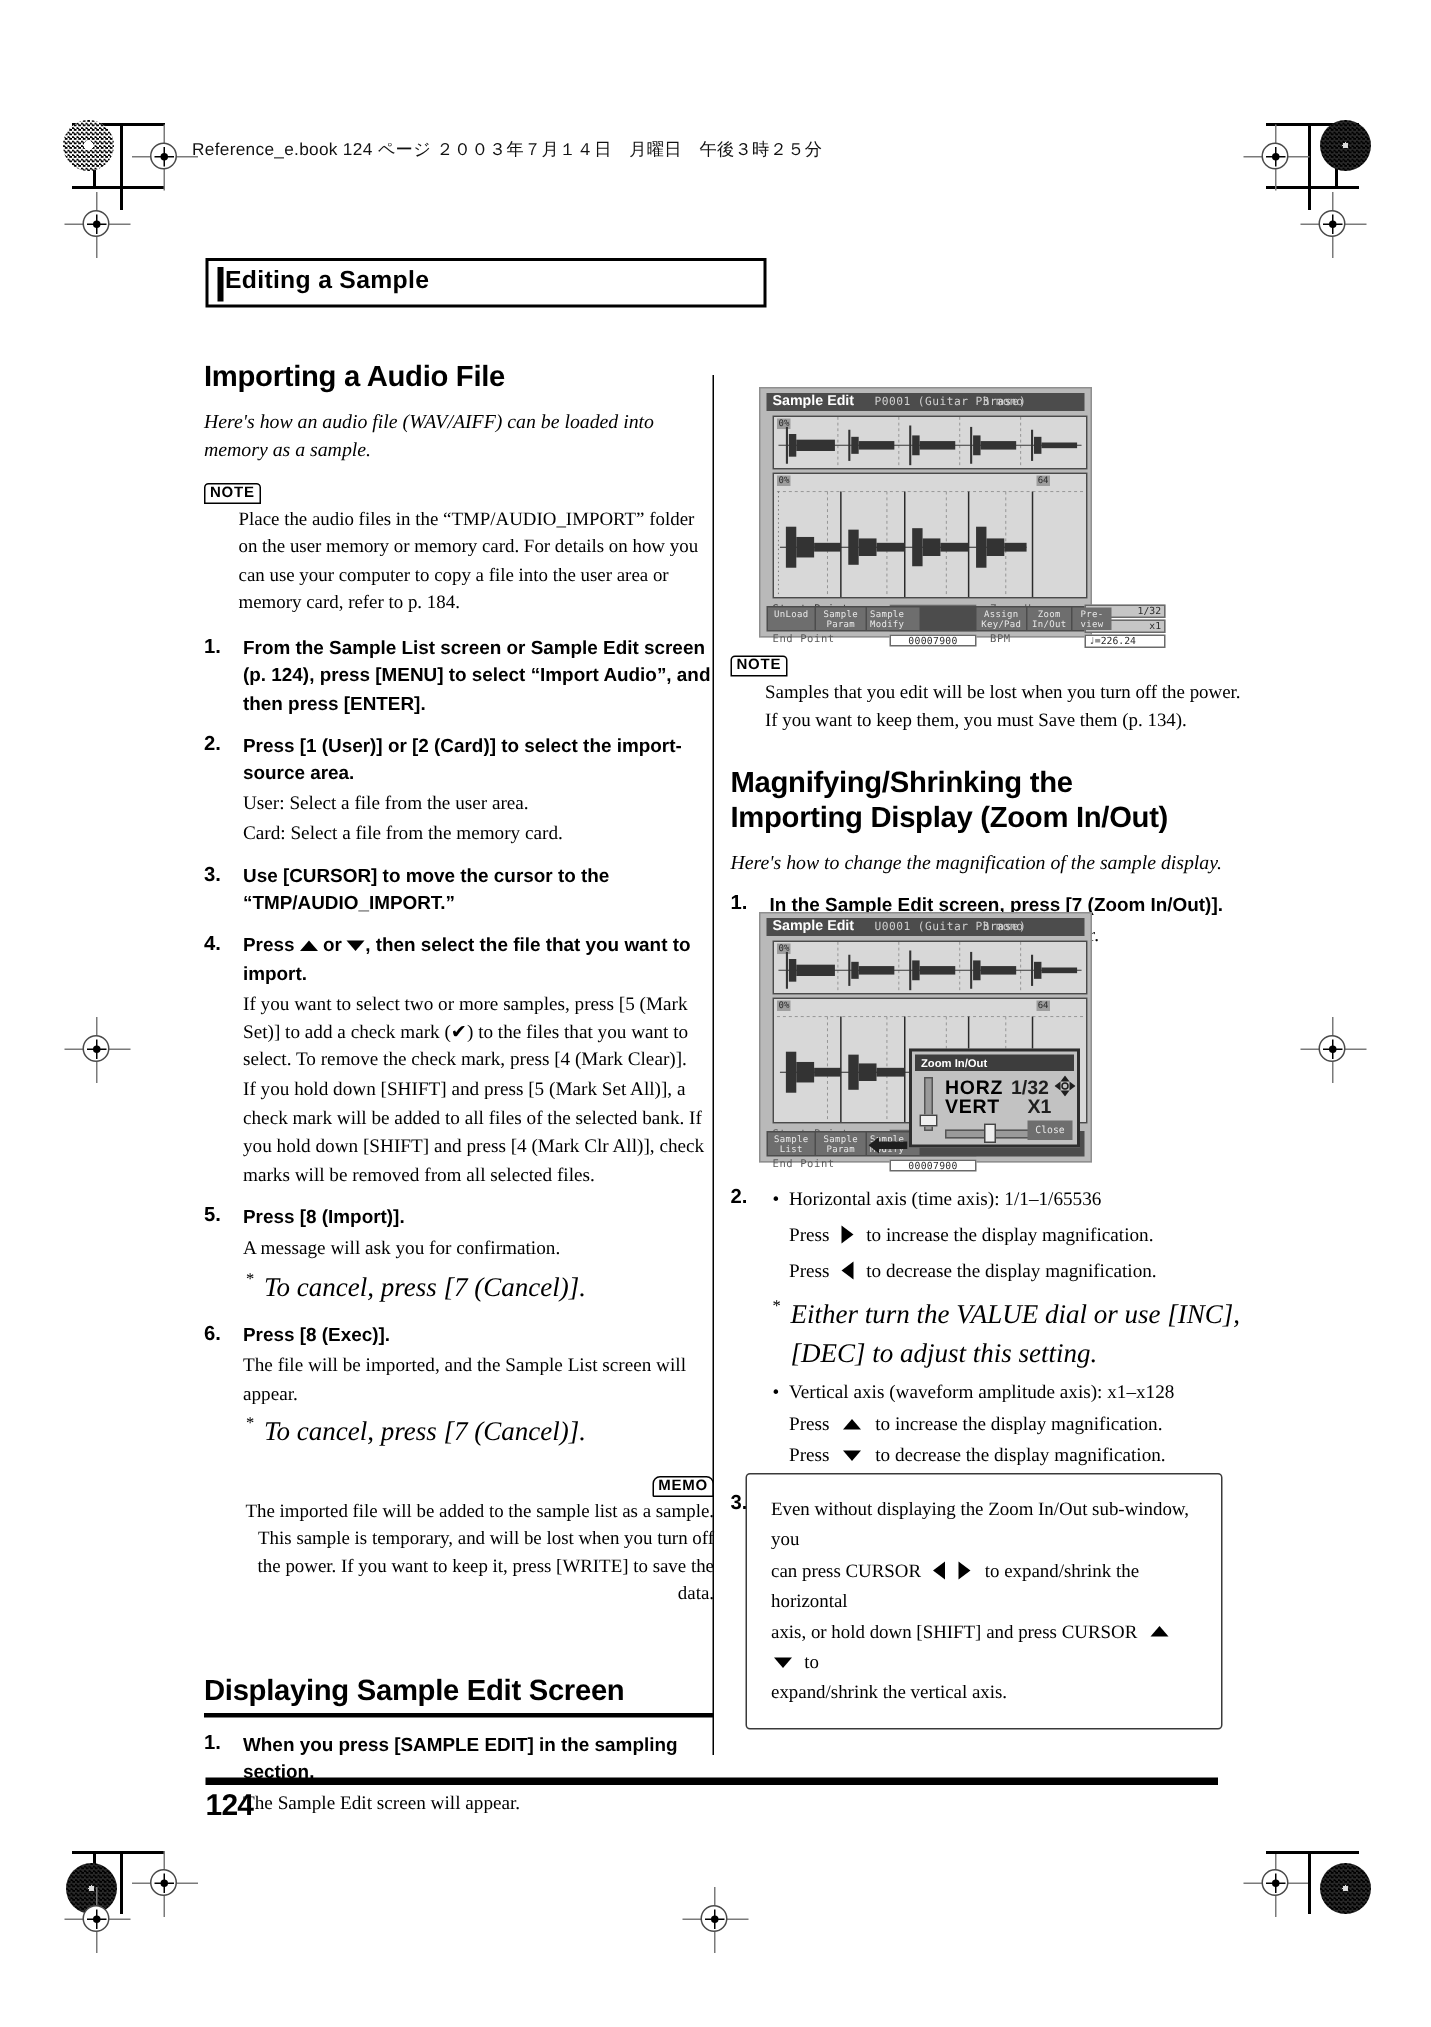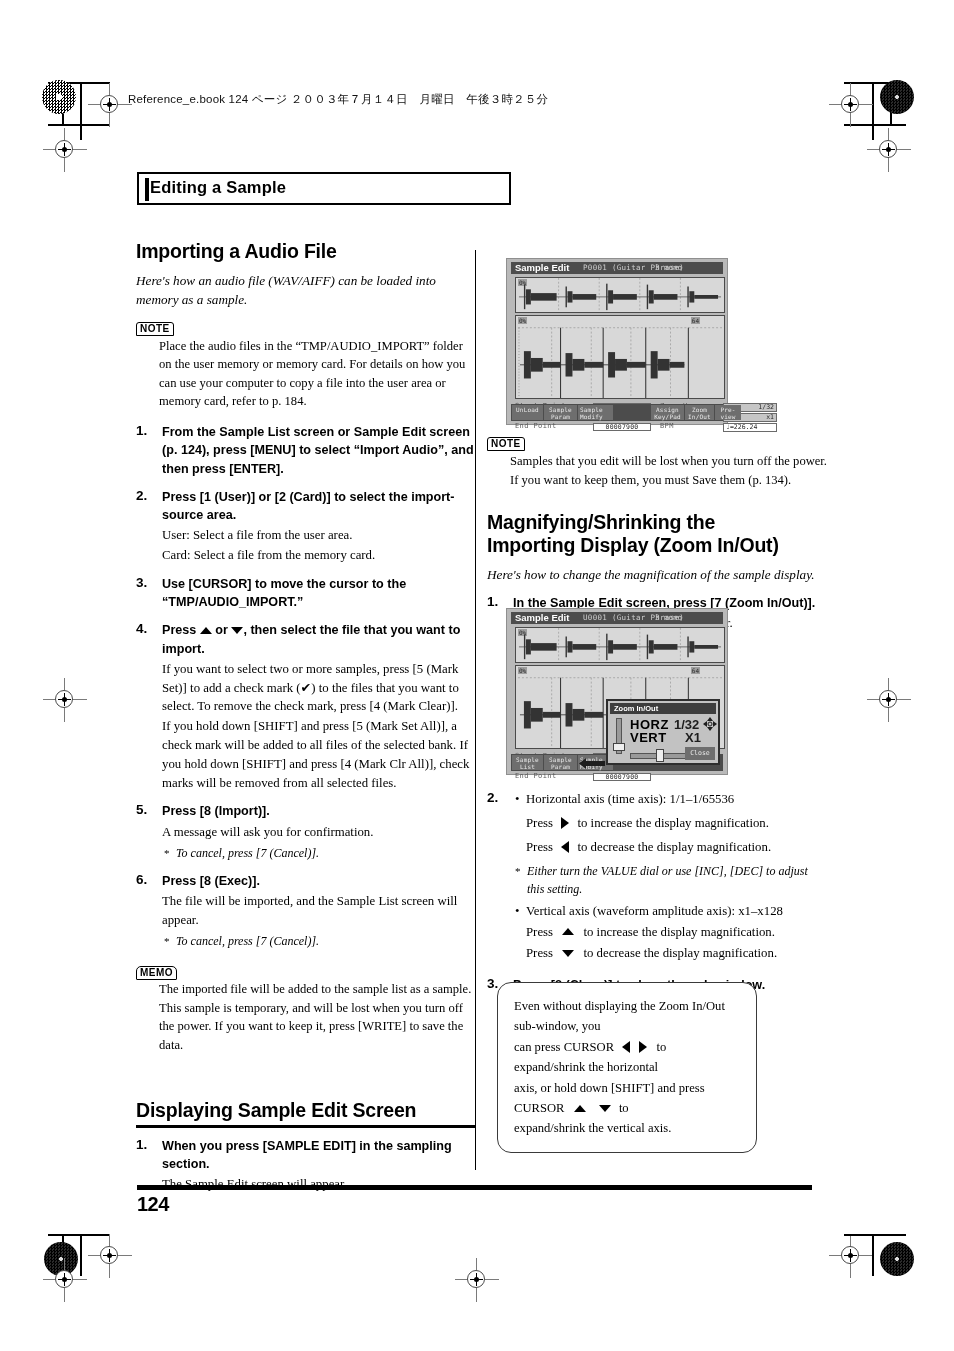--- a/index.html
+++ b/index.html
@@ -61,36 +61,36 @@
   .noteblock .txt{margin-left:23px;font-size:12.6px;line-height:1.48;}
 
   ol.steps{list-style:none;margin:0;padding:0;}
   ol.steps > li{position:relative;padding-left:26px;margin-bottom:10px;}
   ol.steps > li .num{position:absolute;left:0;top:0;font-family:"Liberation Sans",sans-serif;
                      font-weight:bold;font-size:13.5px;}
   .sttitle{font-family:"Liberation Sans",sans-serif;font-weight:bold;font-size:12.6px;
            line-height:1.45;display:block;margin-bottom:2px;}
   .stbody{font-size:12.8px;line-height:1.47;display:block;}
   .stbody + .stbody{margin-top:1px;}
-  .astk{position:relative;padding-left:14px;font-style:italic;font-size:12px;
+  .astk{position:relative;padding-left:14px;font-style:italic;font-size:18px;
         line-height:1.45;display:block;margin-top:3px;}
   .astk::before{content:"*";position:absolute;left:2px;top:1px;font-style:normal;font-size:11px;}
   .bullet{position:relative;padding-left:13px;font-size:12.8px;line-height:1.47;display:block;margin-top:4px;}
   .bullet::before{content:"\2022";position:absolute;left:2px;top:0;}
   .indent{margin-left:13px;display:block;font-size:12.8px;line-height:1.5;margin-top:5px;}
 
   .tri{display:inline-block;vertical-align:middle;position:relative;top:-1px;}
   .tri.up{width:0;height:0;border-left:6px solid transparent;border-right:6px solid transparent;border-bottom:7px solid #000;}
   .tri.down{width:0;height:0;border-left:6px solid transparent;border-right:6px solid transparent;border-top:7px solid #000;}
   .tri.left{width:0;height:0;border-top:6px solid transparent;border-bottom:6px solid transparent;border-right:8px solid #000;}
   .tri.right{width:0;height:0;border-top:6px solid transparent;border-bottom:6px solid transparent;border-left:8px solid #000;}
 
   
-  .tipbox{position:absolute;left:497px;top:982px;width:260px;
-          border:1.6px solid #3a3a3a;border-radius:14px;box-sizing:border-box;
+  .tipbox{position:absolute;left:497px;top:982px;width:318px;
+          border:1.6px solid #3a3a3a;border-radius:3px;box-sizing:border-box;
           padding:13px 16px 13px 16px;background:#fff;}
   .tipbox p{margin:0;font-size:12.6px;line-height:1.62;}
 
   
   .footrule{position:absolute;left:137px;top:1185px;width:675px;height:5px;background:#000;}
   .pagenum{position:absolute;left:137px;top:1193px;font-family:"Liberation Sans",sans-serif;
            font-weight:bold;font-size:20px;letter-spacing:-.5px;}
 
   
   .lcd{position:absolute;width:222px;height:167px;background:#b9b9b9;
@@ -297,21 +297,21 @@
       <span class="astk">To cancel, press [7 (Cancel)].</span>
     </li>
     <li>
       <span class="num">6.</span>
       <span class="sttitle">Press [8 (Exec)].</span>
       <span class="stbody">The file will be imported, and the Sample List screen will appear.</span>
       <span class="astk">To cancel, press [7 (Cancel)].</span>
     </li>
   </ol>
 
-  <div class="noteblock" style="margin-top:12px;">
+  <div class="noteblock" style="margin-top:12px;text-align:right;">
     <span class="memoicon">MEMO</span>
     <div class="txt">The imported file will be added to the sample list as a sample. This sample is temporary, and will be lost when you turn off the power. If you want to keep it, press [WRITE] to save the data.</div>
   </div>
 
   <h1 class="sec ruled" style="margin-top:44px;">Displaying Sample Edit Screen</h1>
 
   <ol class="steps">
     <li>
       <span class="num">1.</span>
       <span class="sttitle">When you press [SAMPLE EDIT] in the sampling section.</span>

